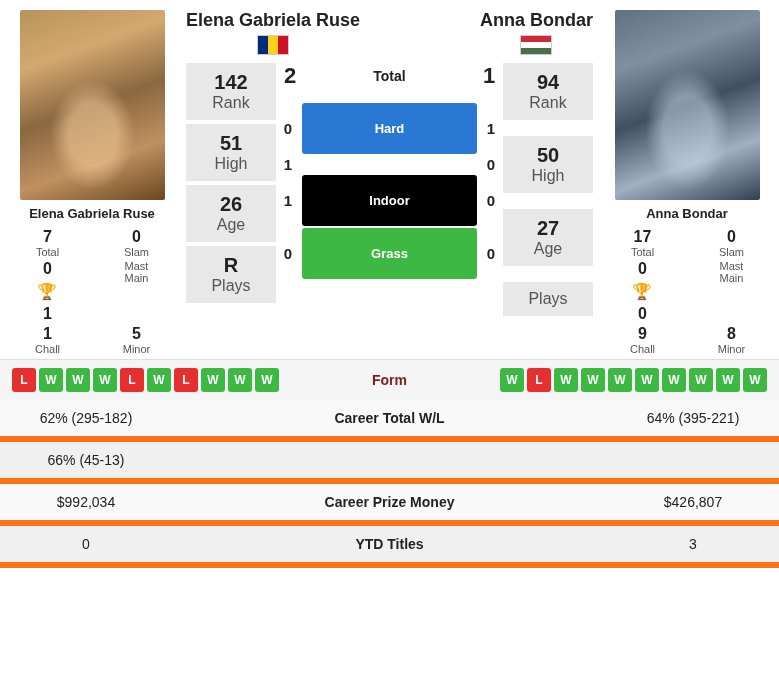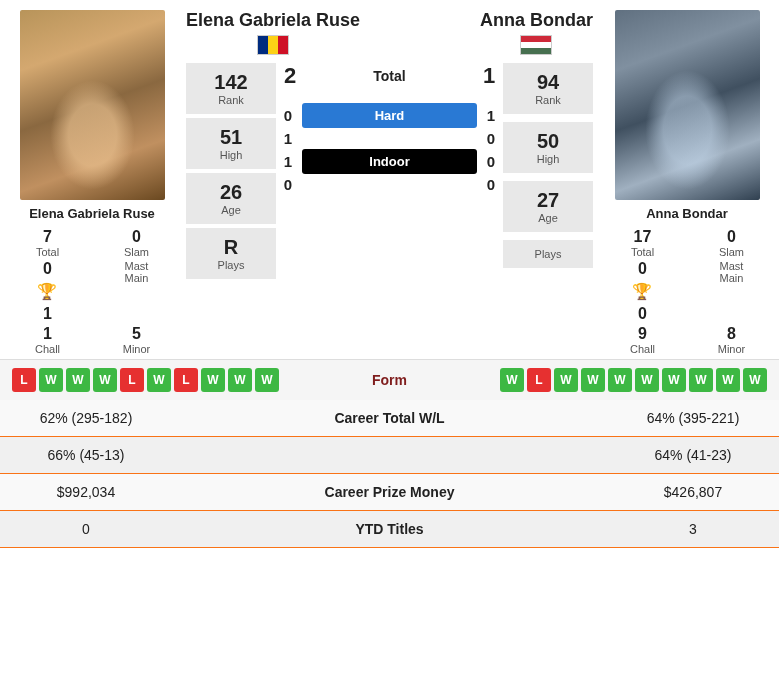--- a/index.html
+++ b/index.html
@@ -71,21 +71,21 @@
     .surface-score {
       font-size: 15px;
       font-weight: bold;
       min-width: 16px;
       text-align: center;
     }
 
     .surface-btn {
       flex: 1;
       text-align: center;
-      padding: 5px 10px;
+      padding: 18px 10px;
       border-radius: 3px;
       color: white;
       font-weight: bold;
       font-size: 13px;
     }
 
     .surface-hard { background: #2979d4; }
     .surface-clay { background: #d47a29; }
     .surface-indoor { background: #000000; }
     .surface-grass { background: #3db843; }
@@ -141,21 +141,21 @@
       padding: 8px 12px;
       text-align: center;
     }
 
     .stats-block .big-num {
       font-size: 20px;
       font-weight: bold;
     }
 
     .stats-block .lbl {
-      font-size: 11px;
+      font-size: 16px;
       color: #555;
     }
 
     
     .content-grid {
       display: flex;
       flex-direction: row;
       align-items: flex-start;
       gap: 4px;
       width: 100%;
@@ -164,21 +164,21 @@
     .left-col {
       display: flex;
       flex-direction: column;
       gap: 4px;
       min-width: 90px;
     }
 
     .right-col {
       display: flex;
       flex-direction: column;
-      gap: 8px;
+      gap: 16px;
       min-width: 90px;
     }
 
     .surfaces-col {
       flex: 1;
       display: flex;
       flex-direction: column;
       gap: 4px;
     }
 
@@ -221,21 +221,21 @@
     
     .stats-table {
       width: 100%;
     }
 
     .stats-table-row {
       display: flex;
       align-items: center;
       justify-content: space-between;
       padding: 10px 16px;
-      border-bottom: 1px solid #f97316;
+      border-bottom: 6px solid #f97316;
     }
 
     .stats-table-row:nth-child(odd) {
       background: #f9f9f9;
     }
 
     .stats-table-row:nth-child(even) {
       background: #f0f0f0;
     }
 
@@ -421,20 +421,21 @@
     <span class="surface-score">1</span>
     <span class="surface-score">0</span>
   </div>
               <div class="surface-row">
     <span class="surface-score">1</span>
     <div class="surface-btn surface-indoor">Indoor</div>
     <span class="surface-score">0</span>
   </div>
               <div class="surface-row">
     <span class="surface-score">0</span>
+    <div class="surface-btn surface-grass">Grass</div>
     <span class="surface-score">0</span>
   </div>
             </div>
         </div>
 
         <div class="right-col">
           <div class="stats-block">
             <div class="big-num">94</div>
             <div class="lbl">Rank</div>
           </div>
@@ -518,21 +519,20 @@
   </div>
 
   <div class="stats-table" id="stats-table">
       <div class="stats-table-row">
     <span class="stats-val">62% (295-182)</span>
     <span class="stats-key">Career Total W/L</span>
     <span class="stats-val">64% (395-221)</span>
   </div>
       <div class="stats-table-row">
     <span class="stats-val">66% (45-13)</span>
-    <span class="stats-val">64% (41-23)</span>
   </div>
       <div class="stats-table-row">
     <span class="stats-val">$992,034</span>
     <span class="stats-key">Career Prize Money</span>
     <span class="stats-val">$426,807</span>
   </div>
       <div class="stats-table-row">
     <span class="stats-val">0</span>
     <span class="stats-key">YTD Titles</span>
     <span class="stats-val">3</span>

